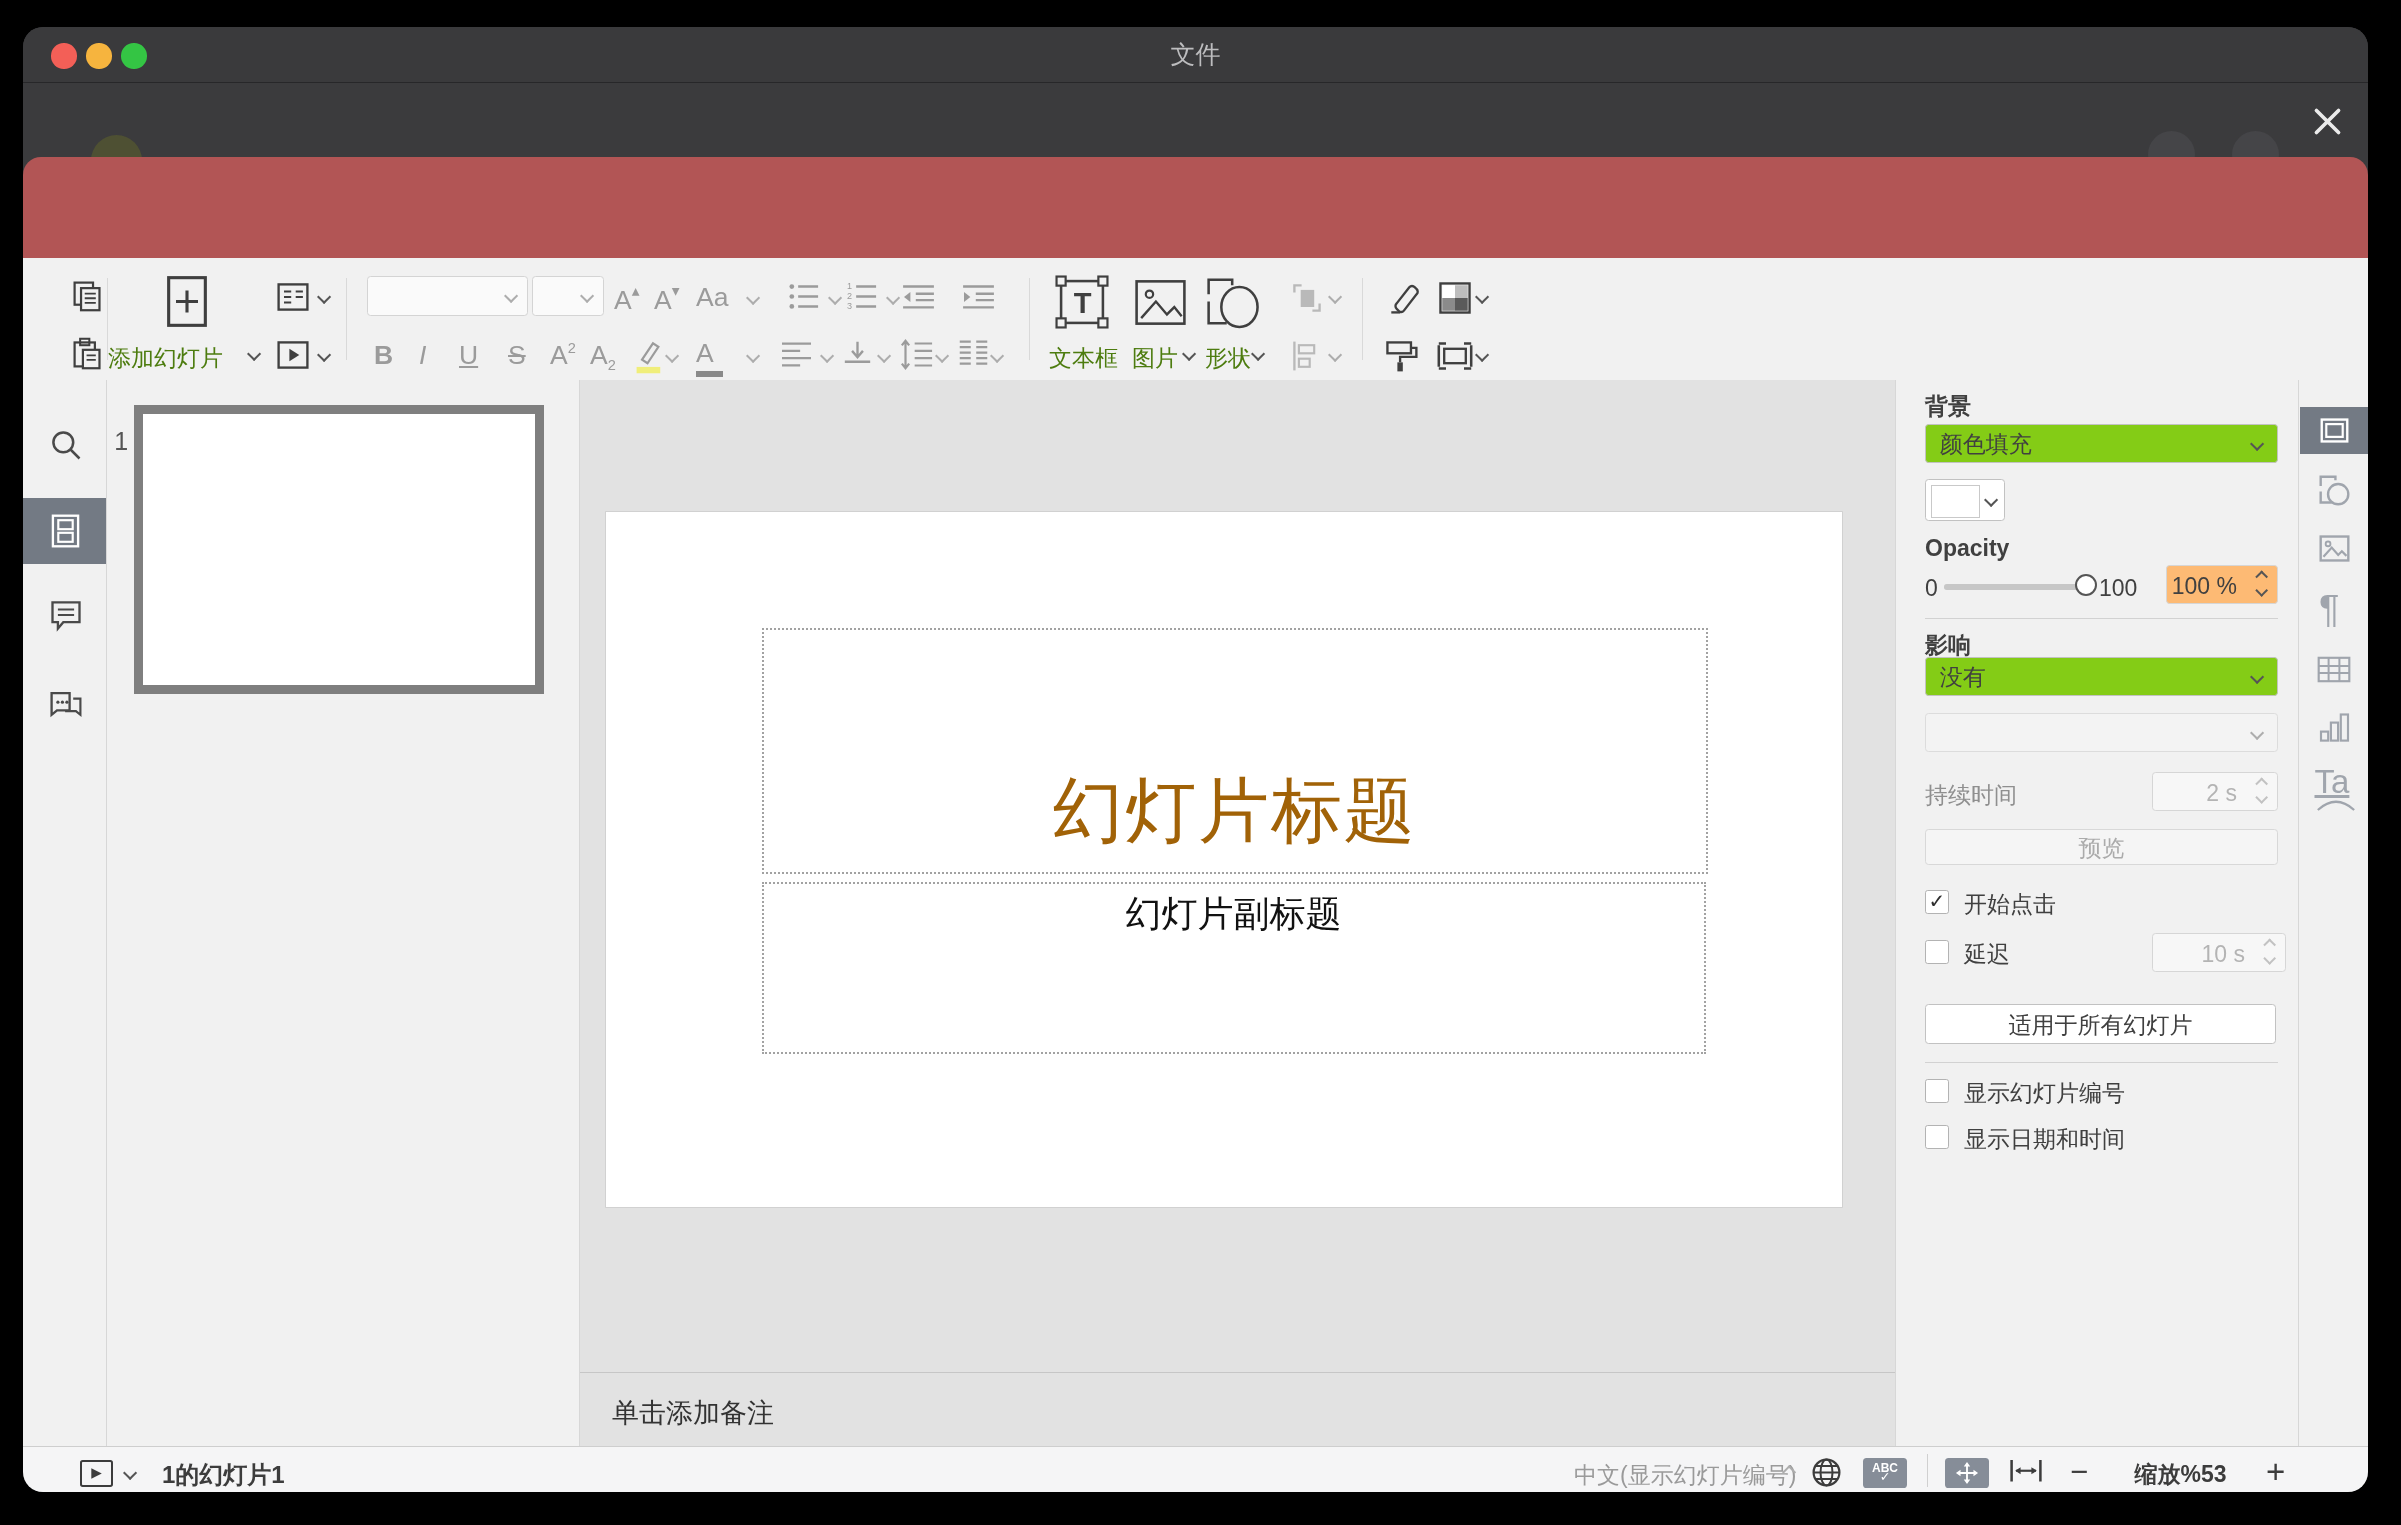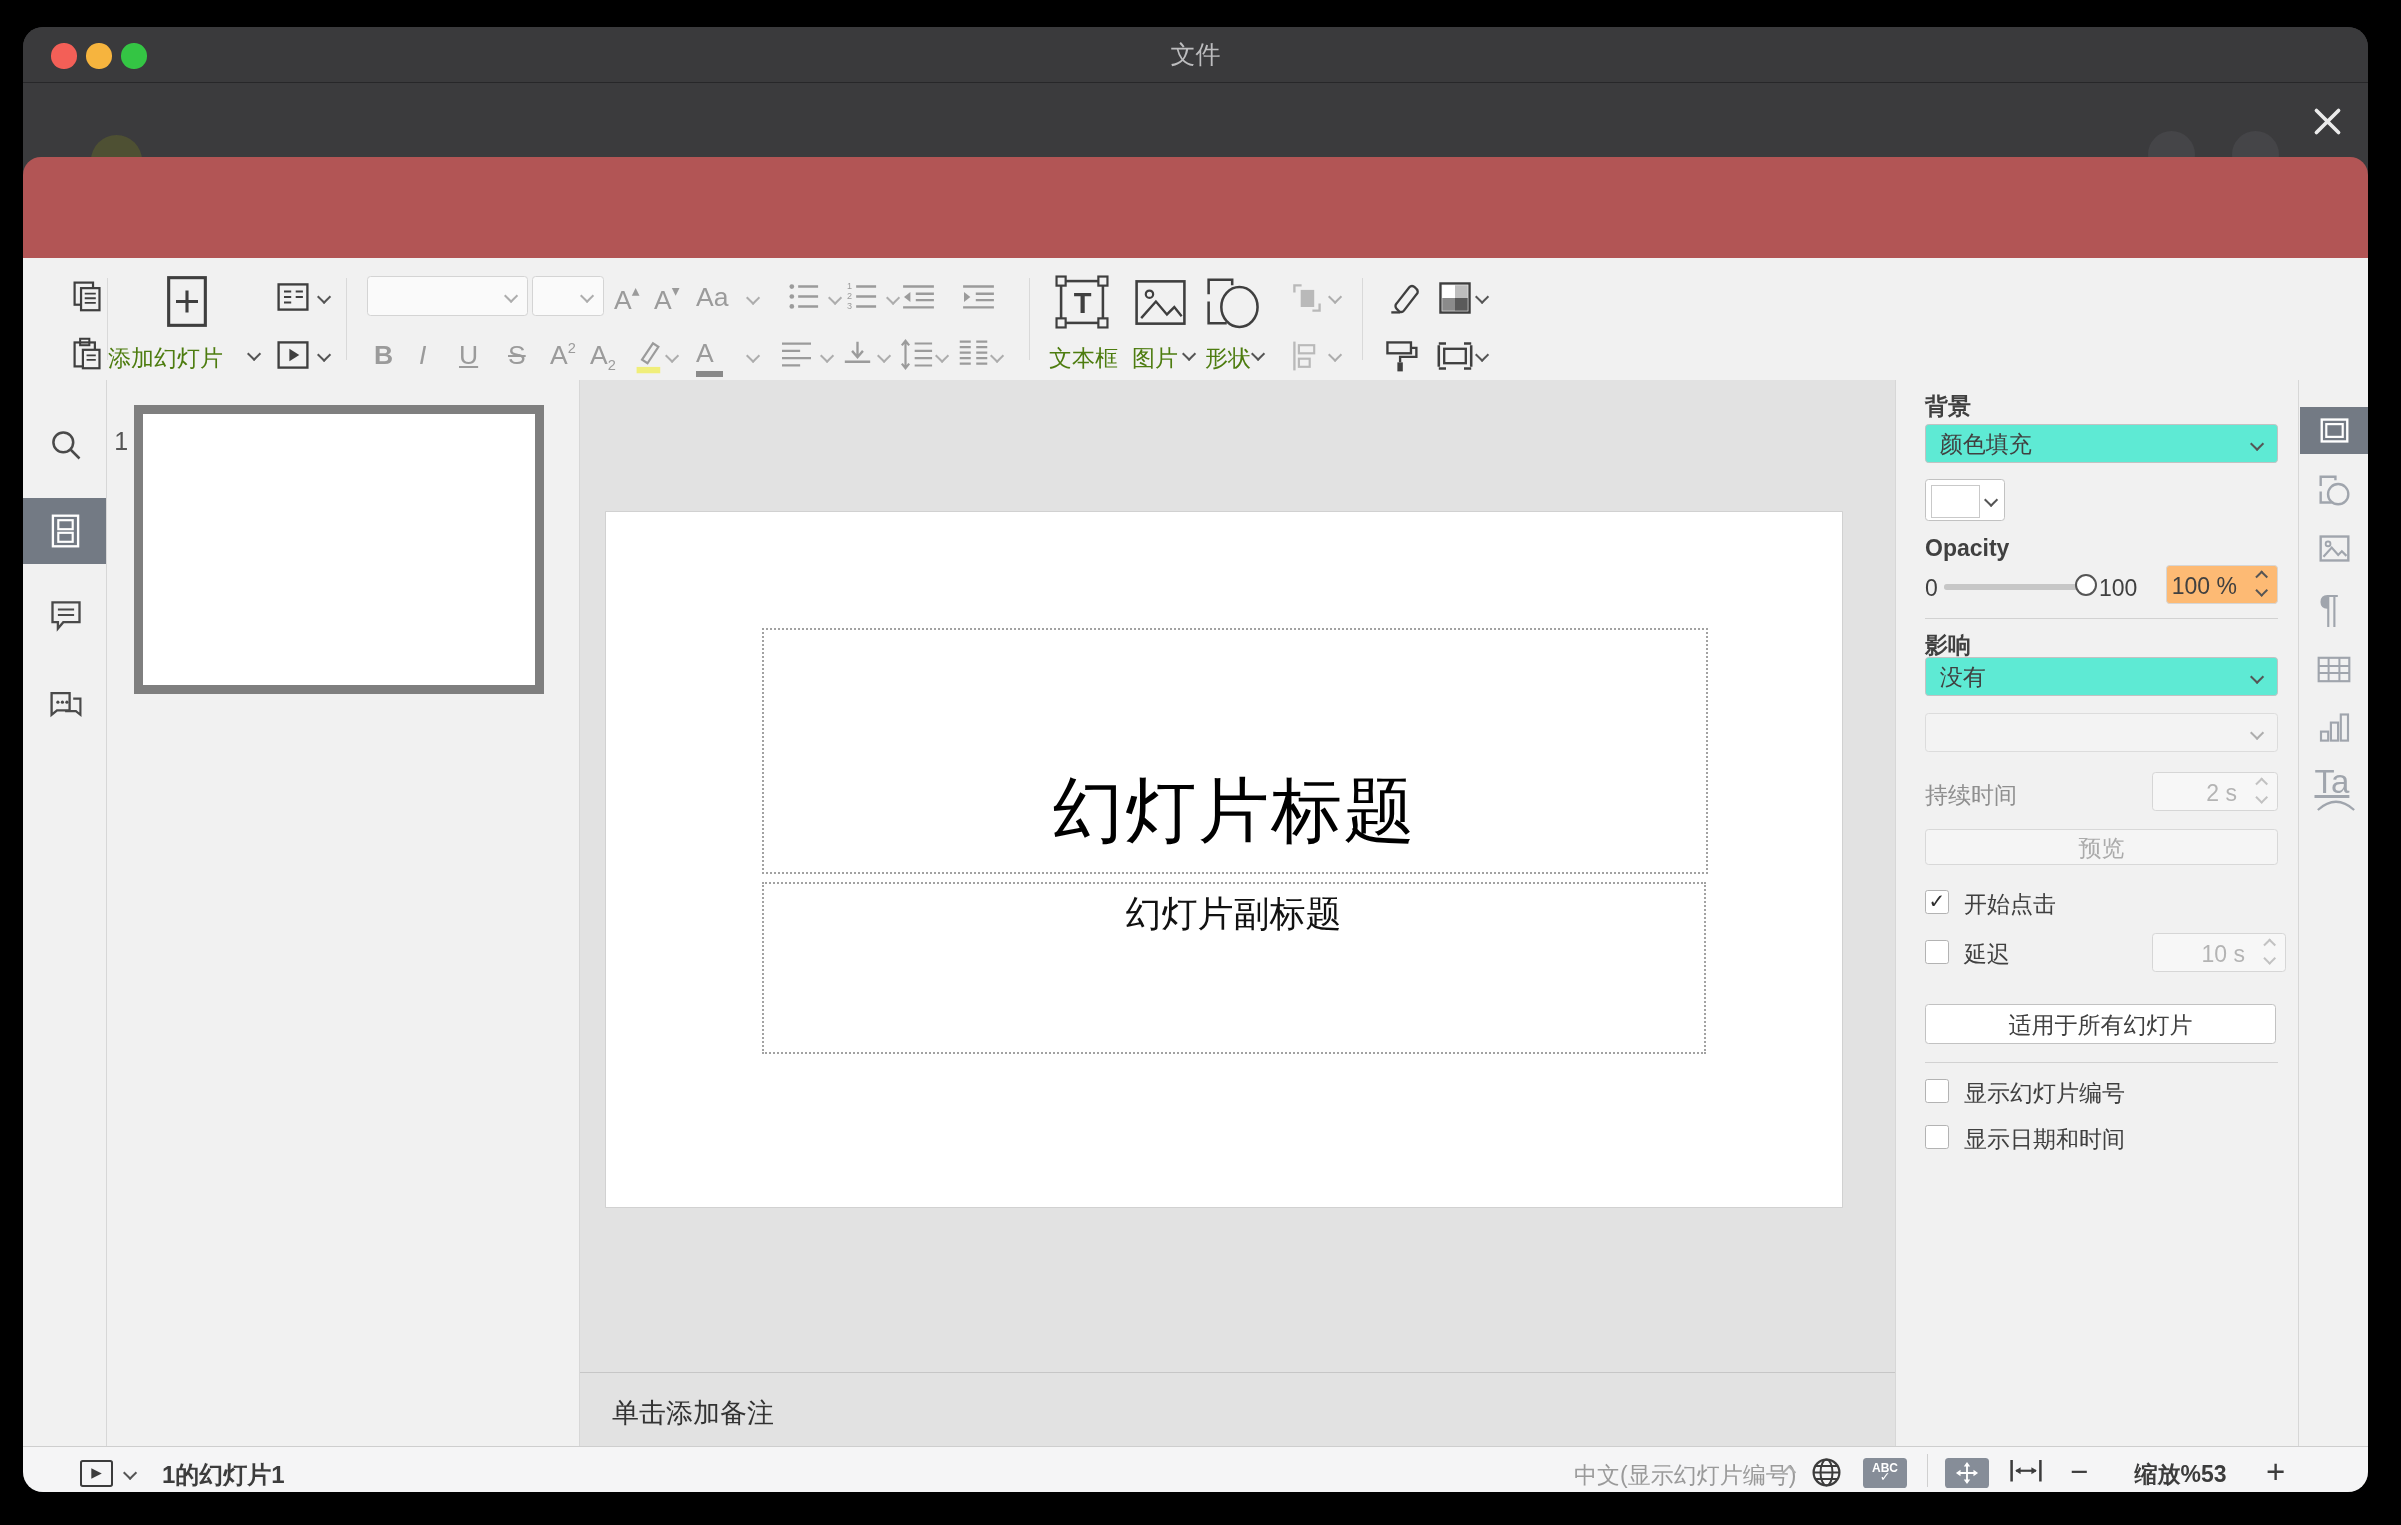--- a/index.html
+++ b/index.html
@@ -47,25 +47,25 @@
   #thumbs{left:84px;top:353px;width:472px;height:1066px;background:#f1f1f1;border-right:0.9px solid #d7d7d7;}
   #canvas{left:557px;top:353px;width:1316px;height:992px;background:#e2e2e2;}
   #notes{left:557px;top:1345px;width:1316px;height:74px;background:#e2e2e2;border-top:0.9px solid #c6c6c6;}
   #rpanel{left:1872px;top:353px;width:402px;height:1066px;background:#f1f1f1;border-left:0.9px solid #d7d7d7;}
   #rstrip{left:2275px;top:353px;width:70px;height:1066px;background:#f1f1f1;border-left:0.9px solid #d7d7d7;}
   .lsic{left:25px;width:36px;height:36px;color:#4a4a4a;}
   .active-block{background:#737a84;}
   
   #slide{left:25.5px;top:132px;width:1236px;height:695px;background:#fff;box-shadow:0 0 0 0.9px #d0d0d0;}
   .ph{position:absolute;border:2.7px dotted #a2a2a2;box-sizing:border-box;}
-  #ph-title span{position:absolute;left:0;right:0;bottom:12.8px;text-align:center;font-size:71px;color:#000000;font-weight:500;letter-spacing:1.8px;}
+  #ph-title span{position:absolute;left:0;right:0;bottom:12.8px;text-align:center;font-size:71px;color:#a16207;font-weight:500;letter-spacing:1.8px;}
   #ph-sub span{position:absolute;left:0;right:0;top:5.5px;text-align:center;font-size:36px;color:#111;font-weight:500;}
   
   .plabel{font-size:23px;color:#404040;font-weight:bold;}
-  .dd{background:#5eead4;border:0.9px solid #c2c2c2;border-radius:3.6px;height:39px;line-height:39px;font-size:23px;color:#404040;padding-left:13.7px;box-sizing:border-box;}
+  .dd{background:#84cc16;border:0.9px solid #c2c2c2;border-radius:3.6px;height:39px;line-height:39px;font-size:23px;color:#404040;padding-left:13.7px;box-sizing:border-box;}
   .dd .chev{position:absolute;right:14.6px;top:13.7px;}
   .dd.disabled{background:#f3f3f3;border-color:#dcdcdc;color:#bbb;}
   .spin{background:#f7f7f7;border:0.9px solid #d6d6d6;border-radius:3.6px;height:39px;box-sizing:border-box;font-size:23px;color:#b4b4b4;text-align:right;}
   .spin .val{position:absolute;right:40px;top:7.3px;}
   .spin .arr{position:absolute;right:11px;top:5.5px;}
   .spin .arr .chev{display:block;width:7.3px;height:7.3px;border-width:2.2px;border-color:#c2c2c2;}
   .spin .arr .up{transform:rotate(-135deg);margin-bottom:5.5px;}
   .spin.enabled{background:#fdba74;color:#404040;}
   .spin.enabled .arr .chev{border-color:#555;}
   .btn{border:0.9px solid #c2c2c2;border-radius:3.6px;background:#fff;text-align:center;font-size:23px;color:#404040;box-sizing:border-box;}

